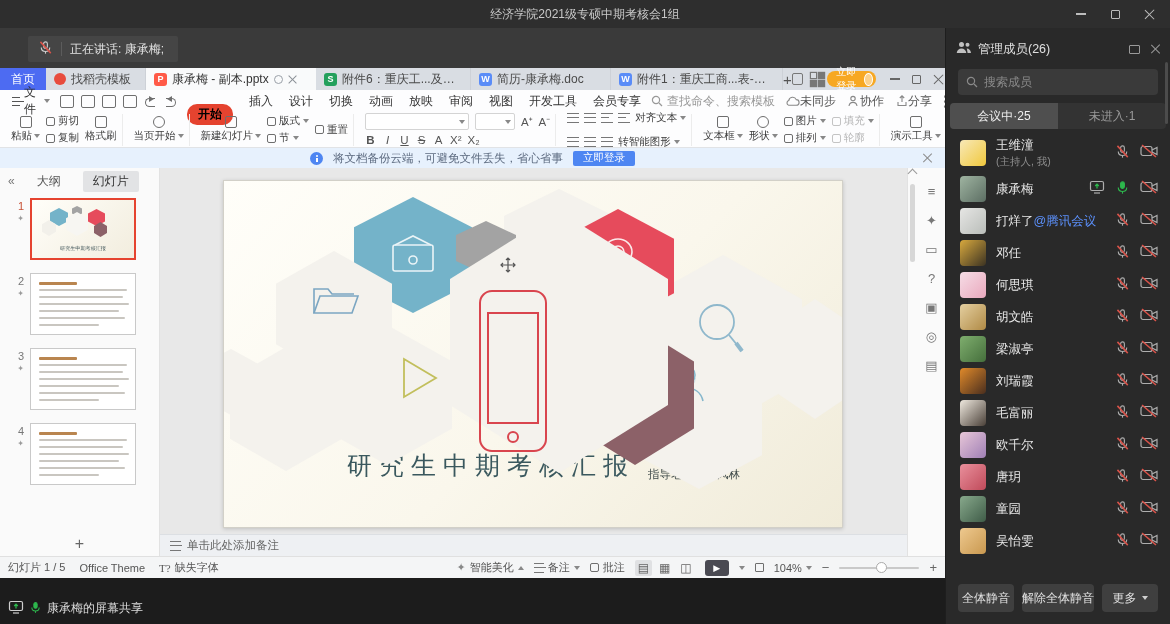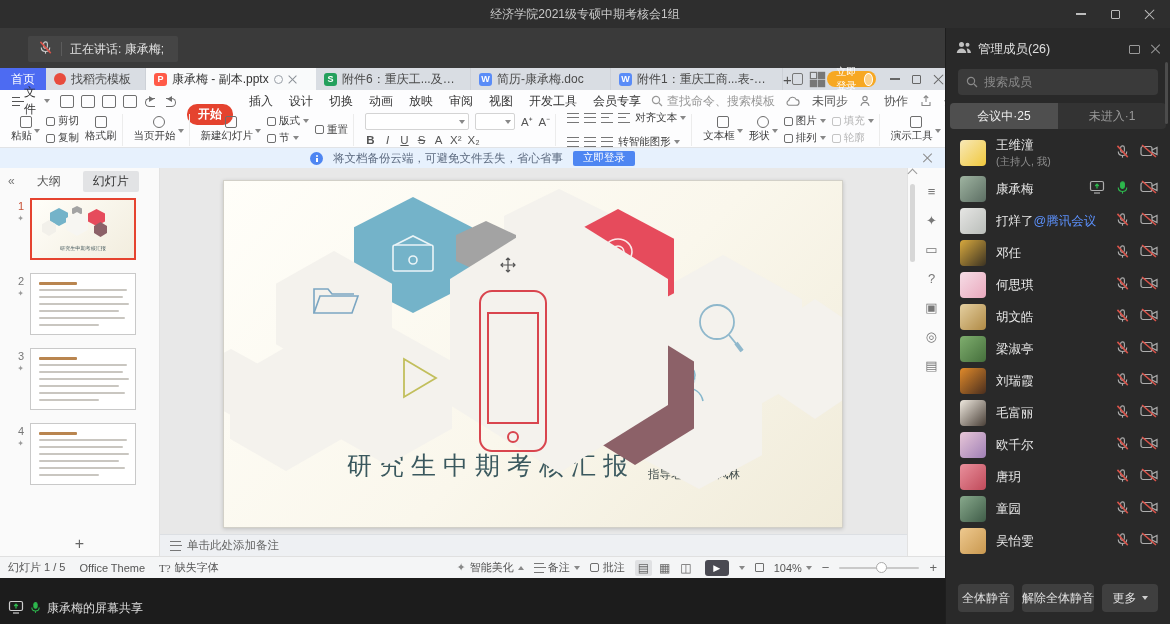--- a/index.html
+++ b/index.html
@@ -67,34 +67,34 @@
   .caret.up{transform:rotate(180deg);}
   .qicons{display:flex;align-items:center;gap:7px;}
   .qi{width:14px;height:13px;border:1.2px solid #6f6f6f;border-radius:2px;position:relative;cursor:pointer;}
   .qi.undo,.qi.redo{border:none;width:13px;}
   .qi.undo:before{content:"";position:absolute;left:1px;top:3px;width:9px;height:7px;border:1.4px solid #6f6f6f;border-right:none;border-radius:5px 0 0 5px;}
   .qi.undo:after{content:"";position:absolute;right:0px;top:1px;border:3px solid transparent;border-left:5px solid #6f6f6f;}
   .qi.redo:before{content:"";position:absolute;right:1px;top:3px;width:9px;height:7px;border:1.4px solid #6f6f6f;border-left:none;border-radius:0 5px 5px 0;}
   .qi.redo:after{content:"";position:absolute;left:0px;top:1px;border:3px solid transparent;border-right:5px solid #6f6f6f;}
   #menu-items{display:flex;align-items:center;gap:16px;}
   .mitem{font-size:12px;color:#333;cursor:pointer;white-space:nowrap;}
-  .mitem.pill{background:#e5432f;color:#ffffff;border-radius:10px;padding:2px 11px;font-weight:bold;margin-top:26px;}
+  .mitem.pill{background:#e5432f;color:#000000;border-radius:10px;padding:2px 11px;font-weight:bold;margin-top:26px;}
   #menu-search{display:flex;align-items:center;gap:4px;color:#999;cursor:pointer;white-space:nowrap;}
   #menubar-right{margin-left:auto;display:flex;align-items:center;gap:12px;color:#555;white-space:nowrap;}
-  .mr-item{display:flex;align-items:center;gap:12px;cursor:pointer;font-size:12px;color:#555;}
+  .mr-item{display:flex;align-items:center;gap:0;cursor:pointer;font-size:12px;color:#555;}
   .dots3{width:3px;height:13px;position:relative;cursor:pointer;}
   .dots3:before{content:"";position:absolute;left:0;top:0;width:3px;height:3px;border-radius:50%;background:#777;box-shadow:0 5px 0 #777,0 10px 0 #777;}
   .chev-up{width:7px;height:7px;border-left:1.4px solid #777;border-top:1.4px solid #777;transform:rotate(45deg);cursor:pointer;}
 
   
   #wps-ribbon{height:36px;border-bottom:1px solid #e1e3e6;display:flex;align-items:center;padding:0 6px;gap:6px;}
   .rgroup{display:flex;align-items:center;gap:6px;height:32px;padding:0 5px;border-right:1px solid #ececec;}
   .rgroup:last-child{border-right:none;}
   .rbig{display:flex;flex-direction:column;align-items:center;justify-content:center;gap:1px;font-size:10.5px;color:#3d3d3d;cursor:pointer;white-space:nowrap;}
-  .rbig .rlabel{display:flex;align-items:flex-start;gap:2px;}
+  .rbig .rlabel{display:flex;align-items:center;gap:2px;}
   .rcol{display:flex;flex-direction:column;justify-content:center;gap:3px;}
   .rsmall{display:flex;align-items:center;gap:3px;font-size:10.5px;color:#3d3d3d;cursor:pointer;white-space:nowrap;}
   .rsmall.dis{color:#b5b5b5;}
   .ico{width:12px;height:12px;border:1.2px solid #6e6e6e;border-radius:2px;flex:none;}
   .ico.s{width:9px;height:9px;}
   .ico.round{border-radius:50%;}
   .ico.dis{border-color:#c4c4c4;}
   .combo{width:104px;height:17px;border:1px solid #d4d4d4;border-radius:2px;position:relative;cursor:pointer;background:#fff;}
   .combo.size{width:40px;}
   .combo .caret{position:absolute;right:3px;top:6px;}

